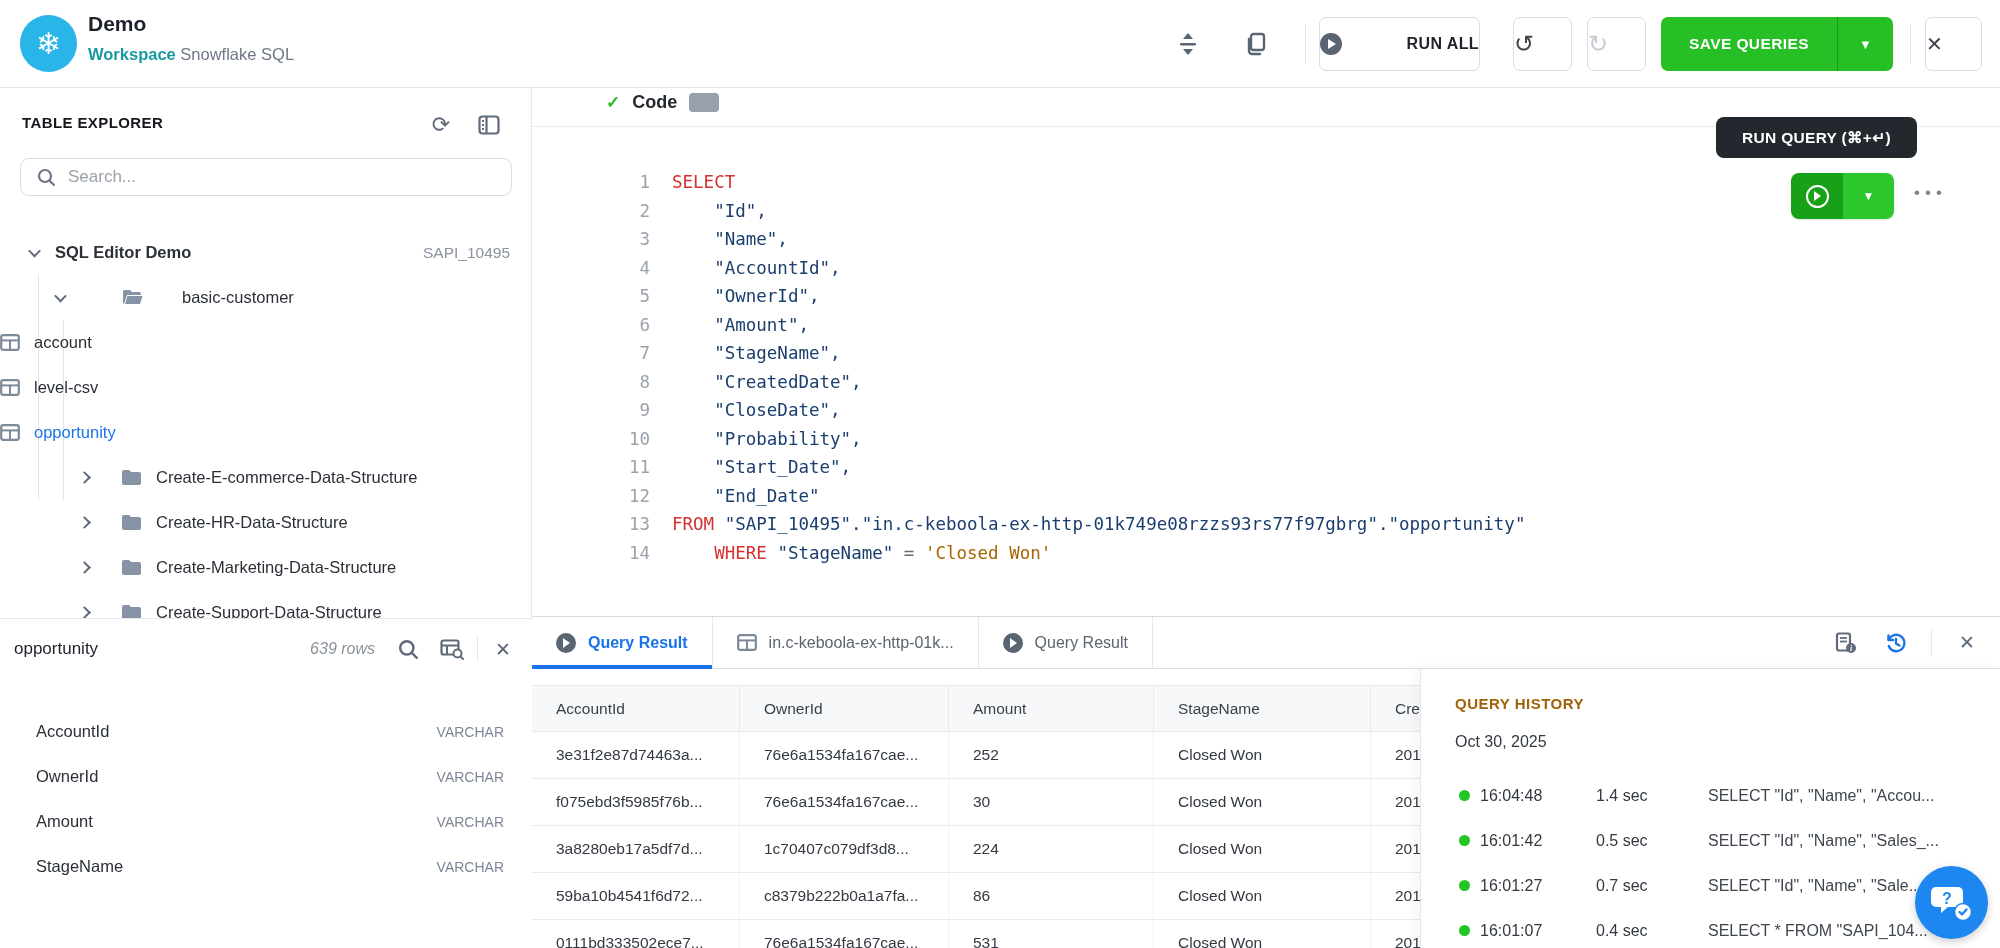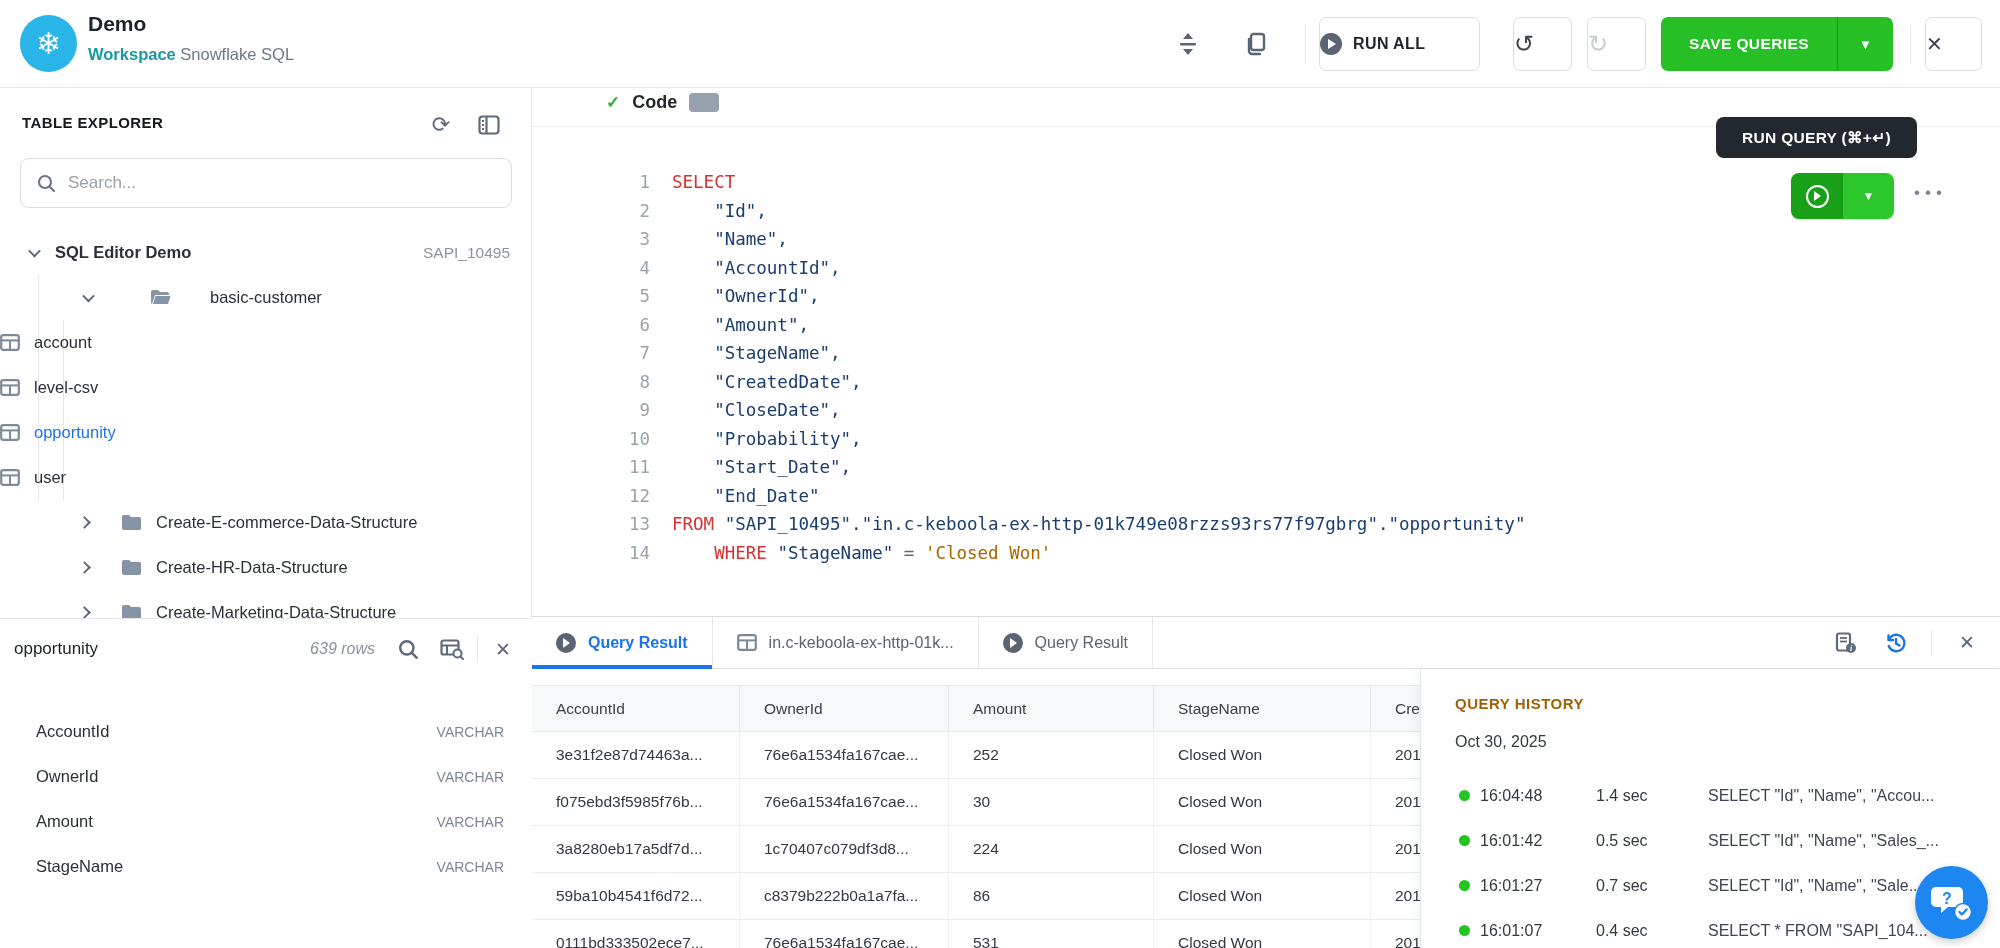--- a/index.html
+++ b/index.html
@@ -9,49 +9,49 @@
 
   
   .header { position:absolute; left:0; top:0; width:2000px; height:88px; background:#fff; border-bottom:1px solid #e4e7eb; z-index:30; }
   .logo { position:absolute; left:20px; top:15px; width:57px; height:57px; border-radius:50%; background:#29b5e8; color:#fff; display:flex; align-items:center; justify-content:center; font-size:30px; }
   .h-title { position:absolute; left:88px; top:12px; font-size:21px; font-weight:bold; color:#1d2129; }
   .h-sub { position:absolute; left:88px; top:45px; font-size:16.5px; }
   .h-sub .ws { color:#1899a1; font-weight:bold; }
   .h-sub .rest { color:#6e7787; }
   .hicon { position:absolute; top:28px; width:32px; height:32px; color:#5a6472; display:flex; align-items:center; justify-content:center; cursor:pointer; }
   .hdivider { position:absolute; top:24px; width:1px; height:40px; background:#e4e7eb; }
-  .hbtn { position:absolute; top:17px; height:54px; background:#fff; border:1px solid #d9dee4; border-radius:7px; display:flex; align-items:center; justify-content:flex-start; cursor:pointer; }
+  .hbtn { position:absolute; top:17px; height:54px; background:#fff; border:1px solid #d9dee4; border-radius:7px; display:flex; align-items:center; justify-content:space-between; cursor:pointer; }
   .runall { left:1319px; width:161px; gap:11px; font-size:16px; font-weight:bold; letter-spacing:.4px; color:#21252b; }
   .undo { left:1513px; width:59px; font-size:24px; color:#3e444d; }
   .redo { left:1587px; width:59px; font-size:24px; color:#c7cdd5; }
   .save { position:absolute; left:1661px; top:17px; width:232px; height:54px; border-radius:7px; background:#26c026; display:flex; overflow:hidden; cursor:pointer; }
   .save .lbl { flex:1; display:flex; align-items:center; justify-content:center; color:#fff; font-size:15.5px; font-weight:bold; letter-spacing:.4px; }
   .save .caret { width:56px; display:flex; align-items:center; justify-content:center; border-left:1px solid rgba(0,0,0,.22); color:#fff; font-size:13px; }
   .closewin { left:1925px; width:57px; font-size:20px; color:#3e444d; }
 
   .play-ic { width:22px; height:22px; border-radius:50%; background:#5a6472; position:relative; flex:none; }
   .play-ic::after { content:""; position:absolute; left:8px; top:5.5px; border-left:8px solid #fff; border-top:5.5px solid transparent; border-bottom:5.5px solid transparent; }
 
   
   .sidebar { position:absolute; left:0; top:88px; width:532px; bottom:0; background:#fff; border-right:1px solid #e4e7eb; }
   .exp-title { position:absolute; left:22px; top:26px; font-size:15px; font-weight:bold; letter-spacing:.4px; color:#15181d; }
   .exp-ic { position:absolute; top:22px; width:30px; height:30px; color:#5f6b7a; display:flex; align-items:center; justify-content:center; cursor:pointer; font-size:22px; }
-  .searchbox { position:absolute; left:20px; top:70px; width:492px; height:50px; border:1px solid #d7dce2; border-radius:9px; display:flex; align-items:center; padding:0 16px; gap:12px; }
+  .searchbox { position:absolute; left:20px; top:70px; width:492px; height:38px; border:1px solid #d7dce2; border-radius:9px; display:flex; align-items:center; padding:0 16px; gap:12px; }
   .searchbox input { border:none; outline:none; flex:1; font-size:17px; color:#343a42; font-family:"Liberation Sans", sans-serif; }
   .searchbox input::placeholder { color:#9aa1ab; }
 
   .tree { position:absolute; left:0; top:142px; width:532px; }
   .trow { height:45px; display:flex; align-items:center; font-size:16.5px; color:#2b3038; cursor:pointer; position:relative; }
   .trow .chev { margin-right:16px; }
   .chev { width:9px; height:9px; border-right:2px solid #5f6b7a; border-bottom:2px solid #5f6b7a; display:inline-block; flex:none; }
   .chev.down { transform:rotate(45deg) translate(-1px,-1px); }
   .chev.right { transform:rotate(-45deg); }
   .t-project { padding-left:30px; font-weight:bold; }
   .t-badge { position:absolute; right:22px; font-weight:normal; font-size:15.5px; color:#8b93a0; }
-  .t-folder { padding-left:84px;gap:25px; }
+  .t-folder { padding-left:56px;gap:25px; }
   .t-folder .ficon, .t-cfolder .ficon { margin:0 14px 0 16px; color:#8593a5; flex:none; display:flex; }
   .t-table { }
   .t-table .ticon { margin-right:14px; color:#7d8a99; flex:none; display:flex; }
   .t-table.selected { color:#1a73e8; }
   .t-table.selected::before { content:""; position:absolute; left:84px; right:20px; top:2px; bottom:2px; background:#dbeafb; border-radius:7px; z-index:-1; }
   .t-table span, .t-table .ticon { position:relative; z-index:1; }
   .t-cfolder { padding-left:80px; }
   .guide1 { position:absolute; left:38px; top:187px; height:225px; width:1px; background:#e2e6ea; }
   .guide2 { position:absolute; left:63px; top:232px; height:180px; width:1px; background:#e2e6ea; }
 
@@ -234,30 +234,20 @@
           </div>
           <div class="t-table trow selected">
             <span class="ticon">
               <svg width="20" height="17" viewBox="0 0 20 17">
                 <rect x="1.2" y="1.2" width="17.6" height="14.6" rx="2" fill="none" stroke="currentColor" stroke-width="2.2"></rect>
                 <line x1="1.2" y1="6.4" x2="18.8" y2="6.4" stroke="currentColor" stroke-width="2"></line>
                 <line x1="10" y1="6.4" x2="10" y2="15.8" stroke="currentColor" stroke-width="2"></line>
               </svg>
             </span>
             <span>opportunity</span>
-          </div>
-          <div class="t-table trow">
-            <span class="ticon">
-              <svg width="20" height="17" viewBox="0 0 20 17">
-                <rect x="1.2" y="1.2" width="17.6" height="14.6" rx="2" fill="none" stroke="currentColor" stroke-width="2.2"></rect>
-                <line x1="1.2" y1="6.4" x2="18.8" y2="6.4" stroke="currentColor" stroke-width="2"></line>
-                <line x1="10" y1="6.4" x2="10" y2="15.8" stroke="currentColor" stroke-width="2"></line>
-              </svg>
-            </span>
-            <span>user</span>
           </div>
         </div>
       <div id="tree-folders">
           <div class="t-cfolder trow">
             <span class="chev right"></span>
             <span class="ficon" style="margin: 0px 14px 0px 16px;">
               <svg width="21" height="17" viewBox="0 0 21 17">
                 <path d="M1 3a2 2 0 0 1 2-2h5l2 2h8a2 2 0 0 1 2 2v9a2 2 0 0 1-2 2H3a2 2 0 0 1-2-2z" fill="currentColor"></path>
               </svg>
             </span>

